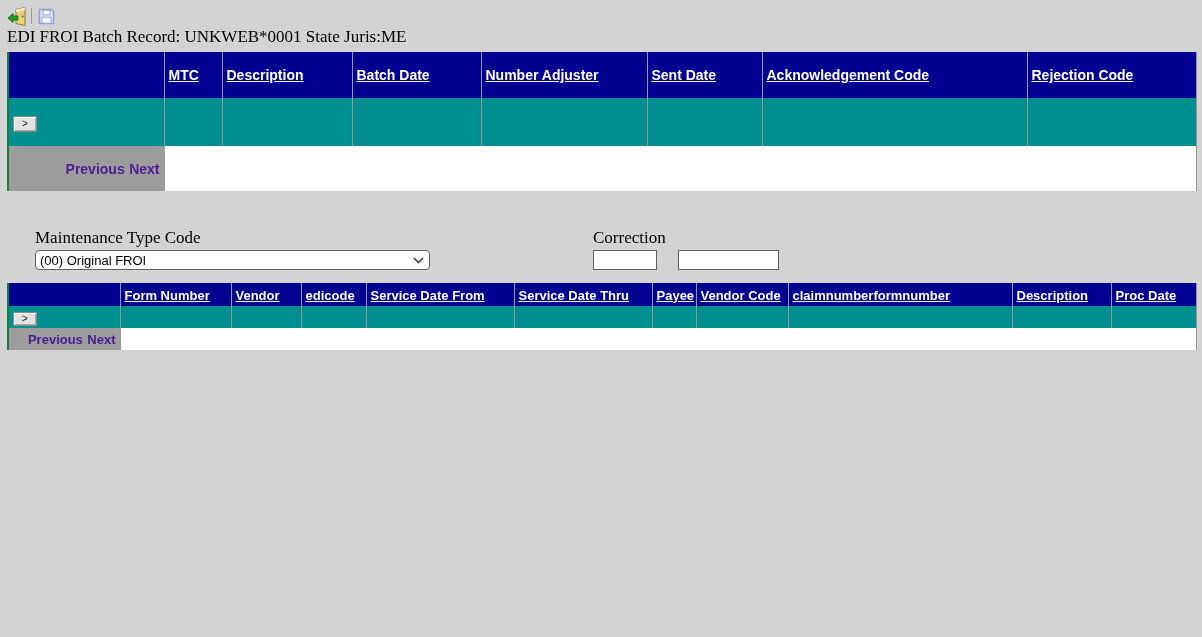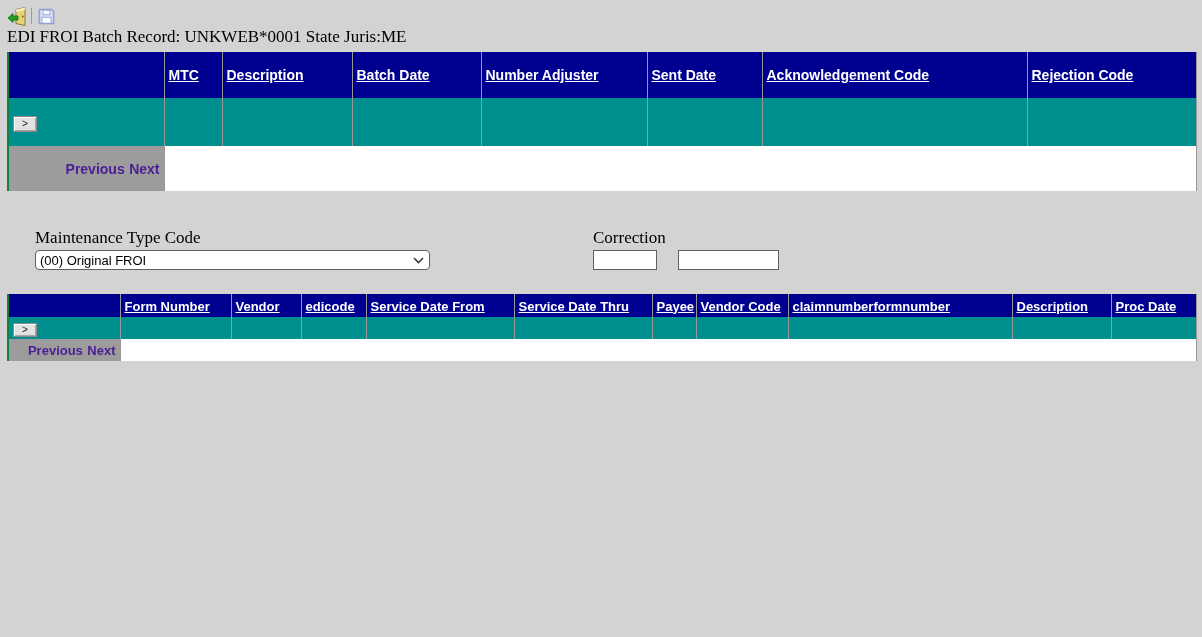--- a/index.html
+++ b/index.html
@@ -71,21 +71,21 @@
   }
   .selwrap .chev { position: absolute; right: 6px; top: 7px; pointer-events: none; }
   .corr-inputs input {
     height: 18px; border: 1px solid #5f5f5f; border-radius: 0;
     background: #fff; font-size: 13px; padding: 0 3px;
     font-family: "Liberation Sans", sans-serif; vertical-align: top;
   }
   .inp-small { width: 56px; }
   .inp-large { width: 93px; margin-left: 17px; }
 
-  .gap2 { margin-top: 24px; }
+  .gap2 { margin-top: 13px; }
 </style>
 </head>
 <body>
 
 <div class="page">
 
   <div class="toolbar">
     <span class="tb-icon">
       <svg width="20" height="19" viewBox="0 0 20 19">
         <polygon points="9,2.5 18,0.5 18,18.5 9,16.5" fill="#e6d27c" stroke="#8a7a30" stroke-width="1"></polygon>

